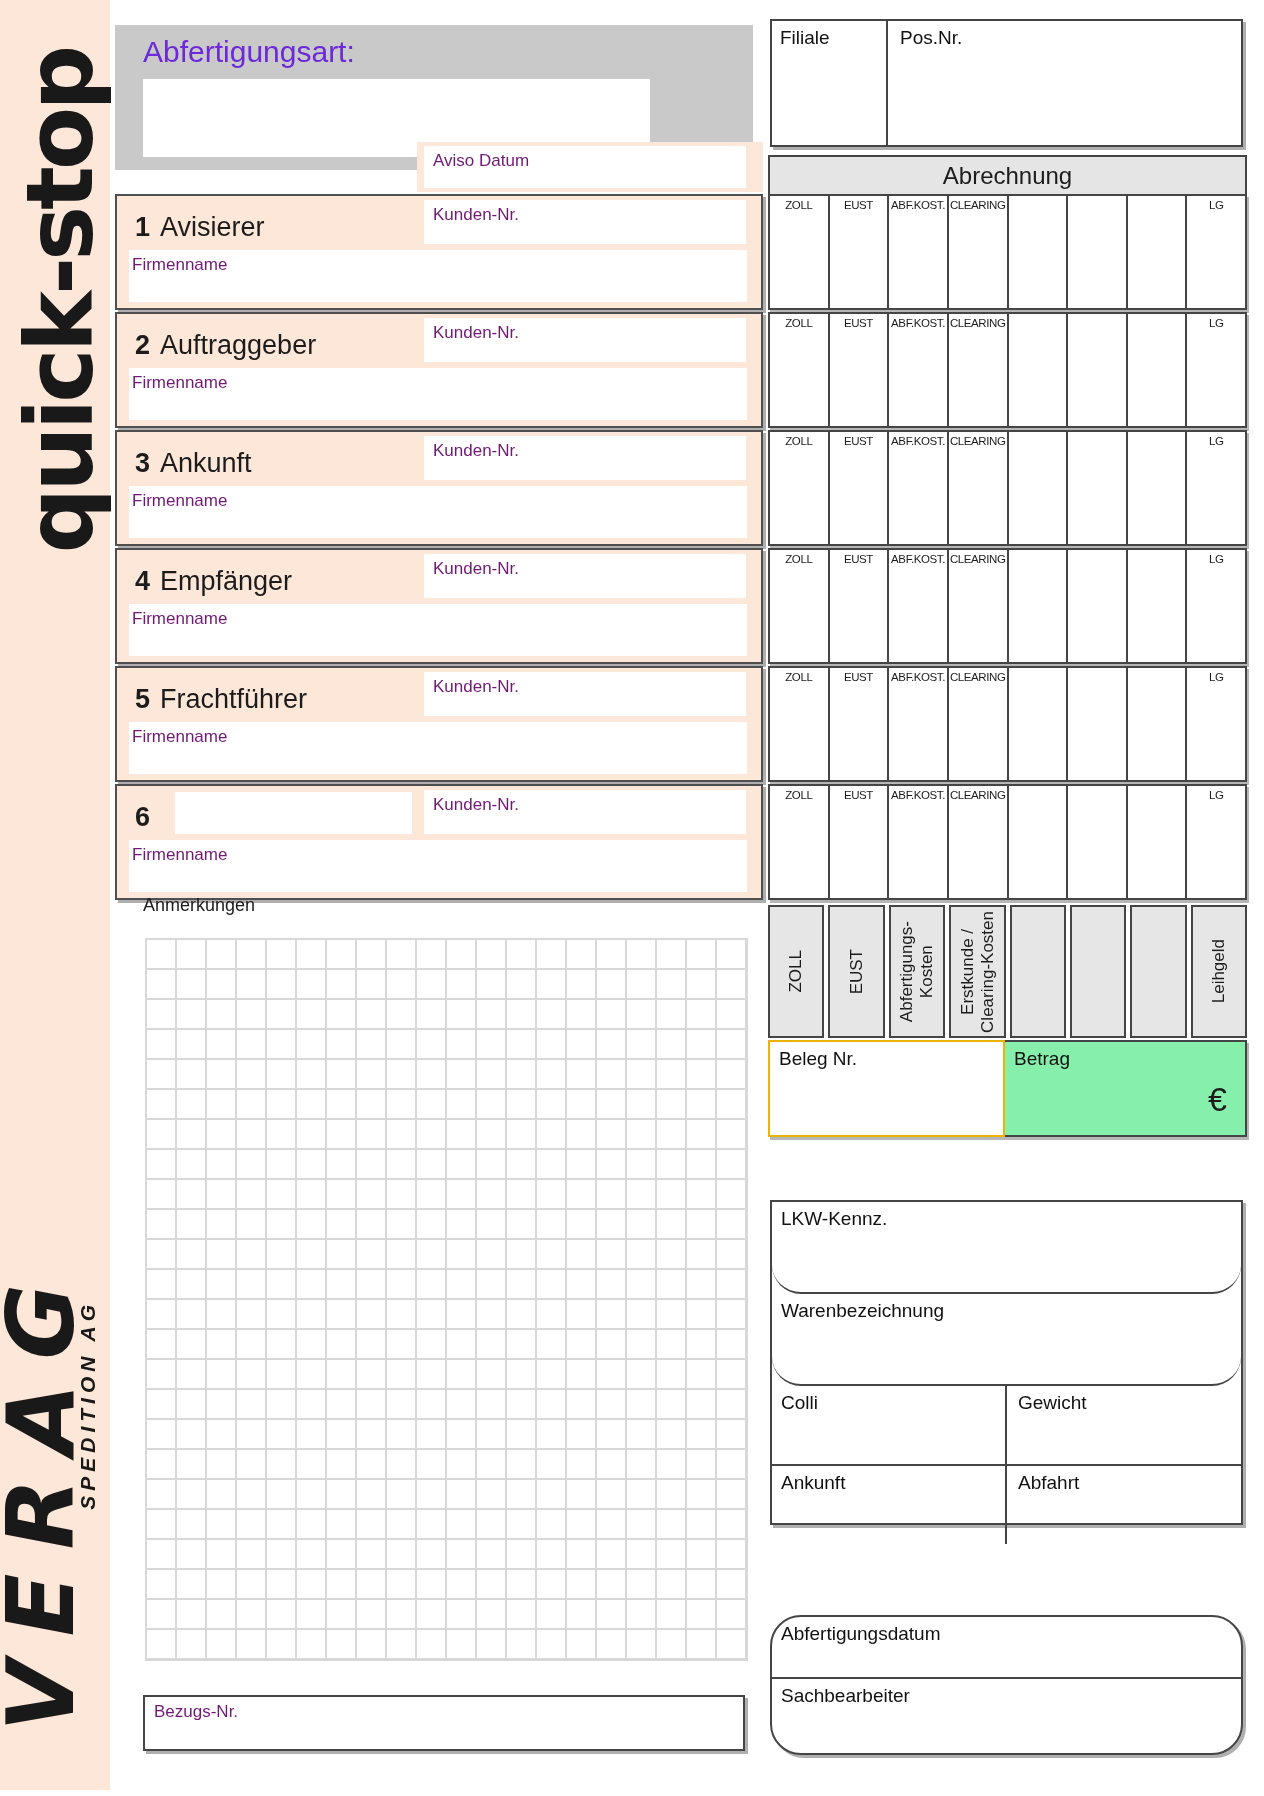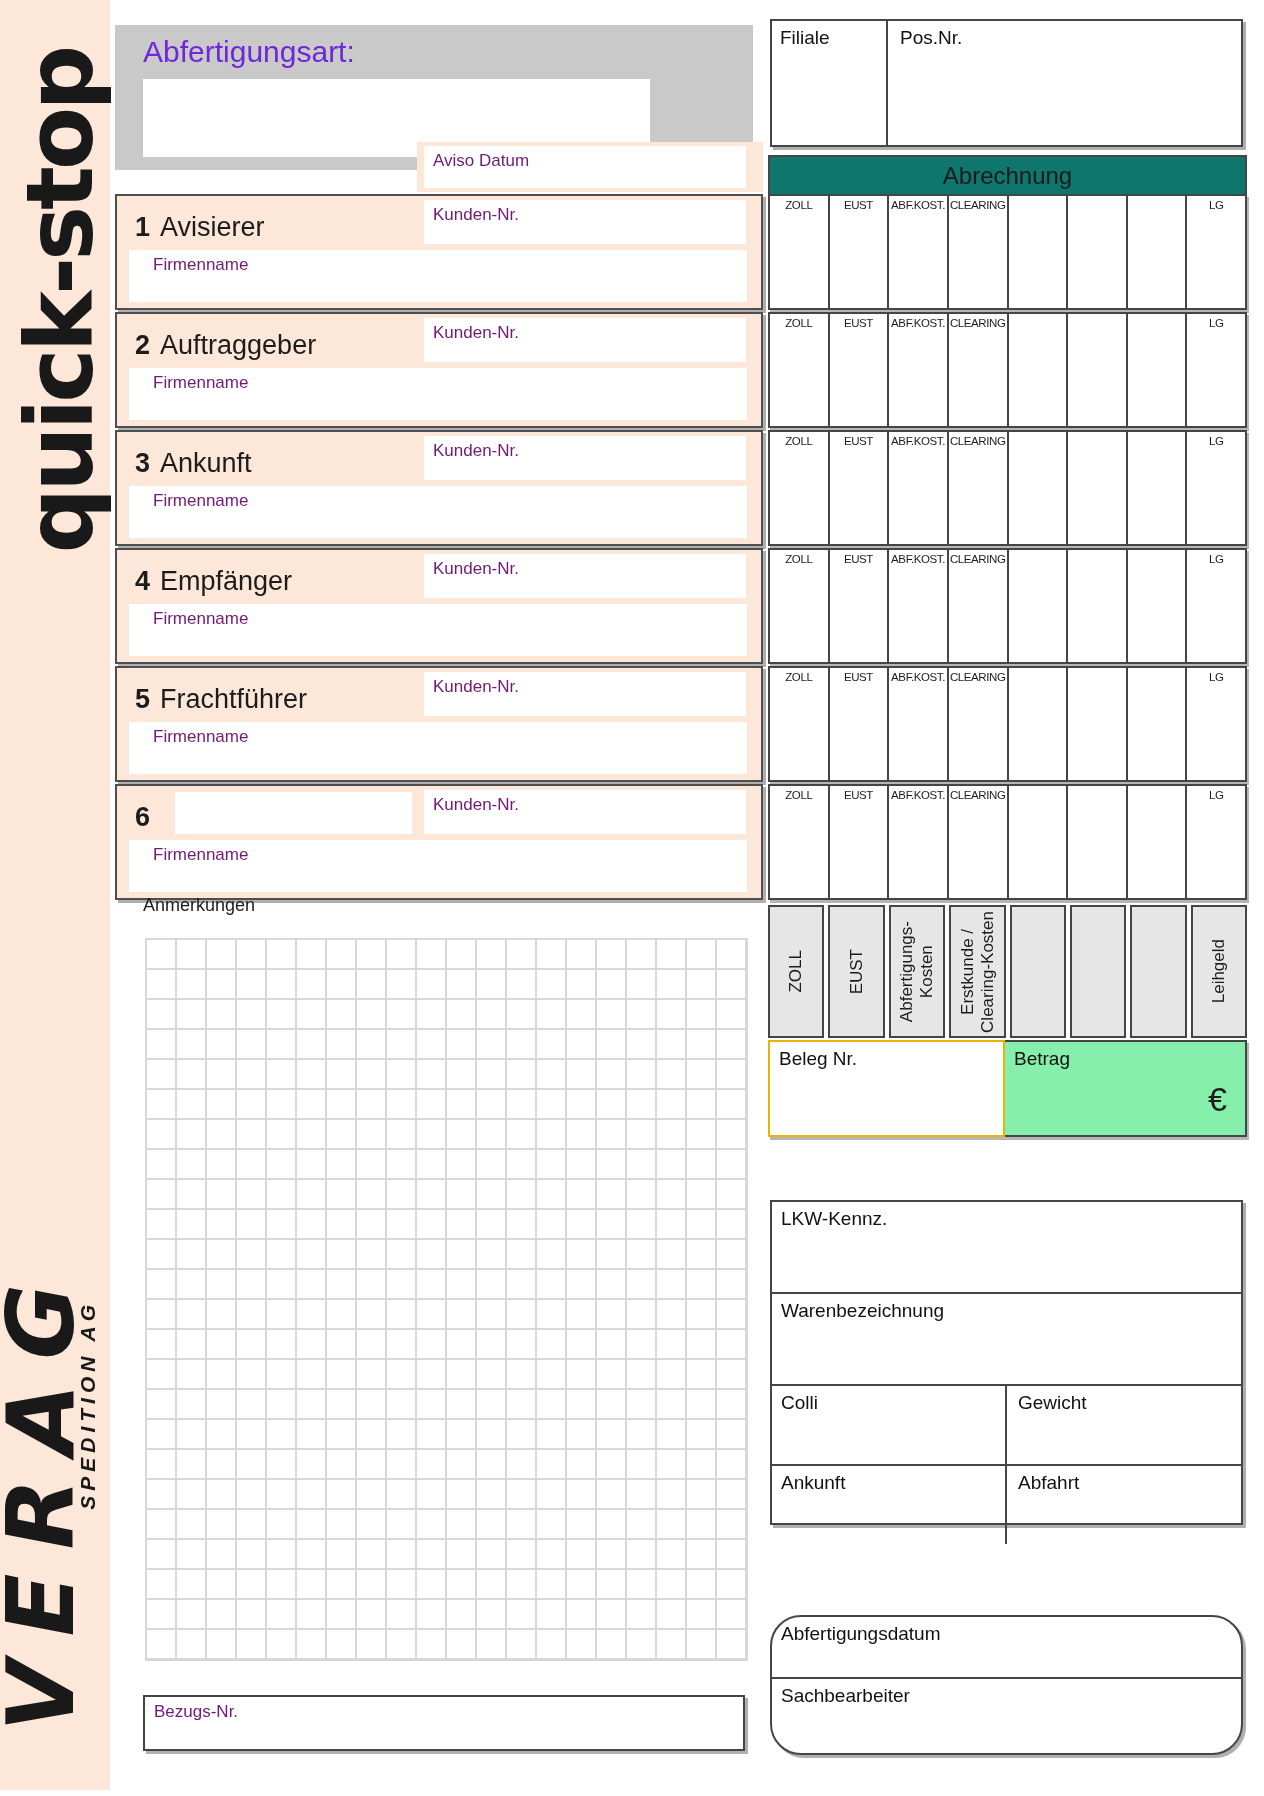--- a/index.html
+++ b/index.html
@@ -39,25 +39,25 @@
   
   .aviso{position:absolute;left:417px;top:142px;width:346px;height:50px;background:#fce7d8;}
   .aviso-inner{position:absolute;left:7px;top:4px;width:322px;height:42px;background:#fff;padding:5px 9px;box-sizing:border-box;}
 
   
   .section{position:absolute;left:115px;width:644px;height:112px;background:#fce7d8;
            border:2px solid #4f4f4f;box-shadow:3px 3px 0 rgba(110,110,110,0.55);}
   .sec-label{position:absolute;left:18px;top:16px;font-size:27px;}
   .sec-num{font-weight:bold;margin-right:10px;}
   .kunden-box{position:absolute;left:307px;top:4px;width:322px;height:44px;background:#fff;padding:5px 9px;box-sizing:border-box;}
-  .firma-box{position:absolute;left:12px;top:54px;width:618px;height:52px;background:#fff;padding:5px 24px;box-sizing:border-box;}
+  .firma-box{position:absolute;left:12px;top:54px;width:618px;height:52px;background:#fff;padding:5px 3px;box-sizing:border-box;}
   .sec-empty{position:absolute;left:58px;top:6px;width:237px;height:42px;background:#fff;}
 
   
-  .ab-title{left:768px;top:155px;width:475px;height:38px;background:#0f766e;
+  .ab-title{left:768px;top:155px;width:475px;height:38px;background:#e5e5e5;
             display:flex;align-items:center;justify-content:center;font-size:24px;}
   .ab-row{position:absolute;left:768px;width:475px;height:112px;background:#fff;
           border:2px solid #454545;display:flex;box-shadow:2px 3px 0 rgba(110,110,110,0.5);}
   .ab-cell{flex:1;border-right:2px solid #454545;position:relative;text-align:center;}
   .ab-cell:last-child{border-right:none;}
   .ab-cell-h{display:block;padding-top:3px;font-size:11.5px;letter-spacing:-0.4px;white-space:nowrap;}
   .ab-footer{position:absolute;left:768px;top:905px;width:479px;height:133px;display:flex;gap:4px;}
   .ab-fcell{flex:1;background:#e6e6e6;border:2px solid #454545;display:flex;align-items:center;justify-content:center;}
   .ab-fcell .vtext{font-size:17px;line-height:1.15;white-space:pre-line;text-align:center;}
 
@@ -74,21 +74,21 @@
        repeating-linear-gradient(to right,#d8d8d8 0 2px,transparent 2px 30px),
        repeating-linear-gradient(to bottom,#d8d8d8 0 2px,transparent 2px 30px);}
 
   
   .lkw-block{left:770px;top:1200px;width:469px;height:321px;}
   .lkw-row{position:relative;height:78px;border-bottom:2px solid #454545;box-sizing:content-box;}
   .lkw-row:last-child{border-bottom:none;}
   .lkw-row .half{position:absolute;top:0;bottom:0;padding:6px 9px;box-sizing:border-box;}
   .half.l{left:0;width:235px;border-right:2px solid #454545;}
   .half.r{left:237px;right:0;}
-  .full-cell{padding:6px 9px;}
+  .full-cell{padding:6px 9px;border-radius:29px;}
 
   
   .proc-block{left:770px;top:1615px;width:469px;height:136px;border-radius:31px;}
   .proc-row1{height:62px;border-bottom:2px solid #454545;padding:6px 9px;box-sizing:border-box;}
   .proc-row2{height:70px;padding:6px 9px;box-sizing:border-box;}
 
   
   .bezug-box{left:143px;top:1695px;width:602px;height:56px;padding:5px 9px;box-sizing:border-box;}
 </style>
 </head>

